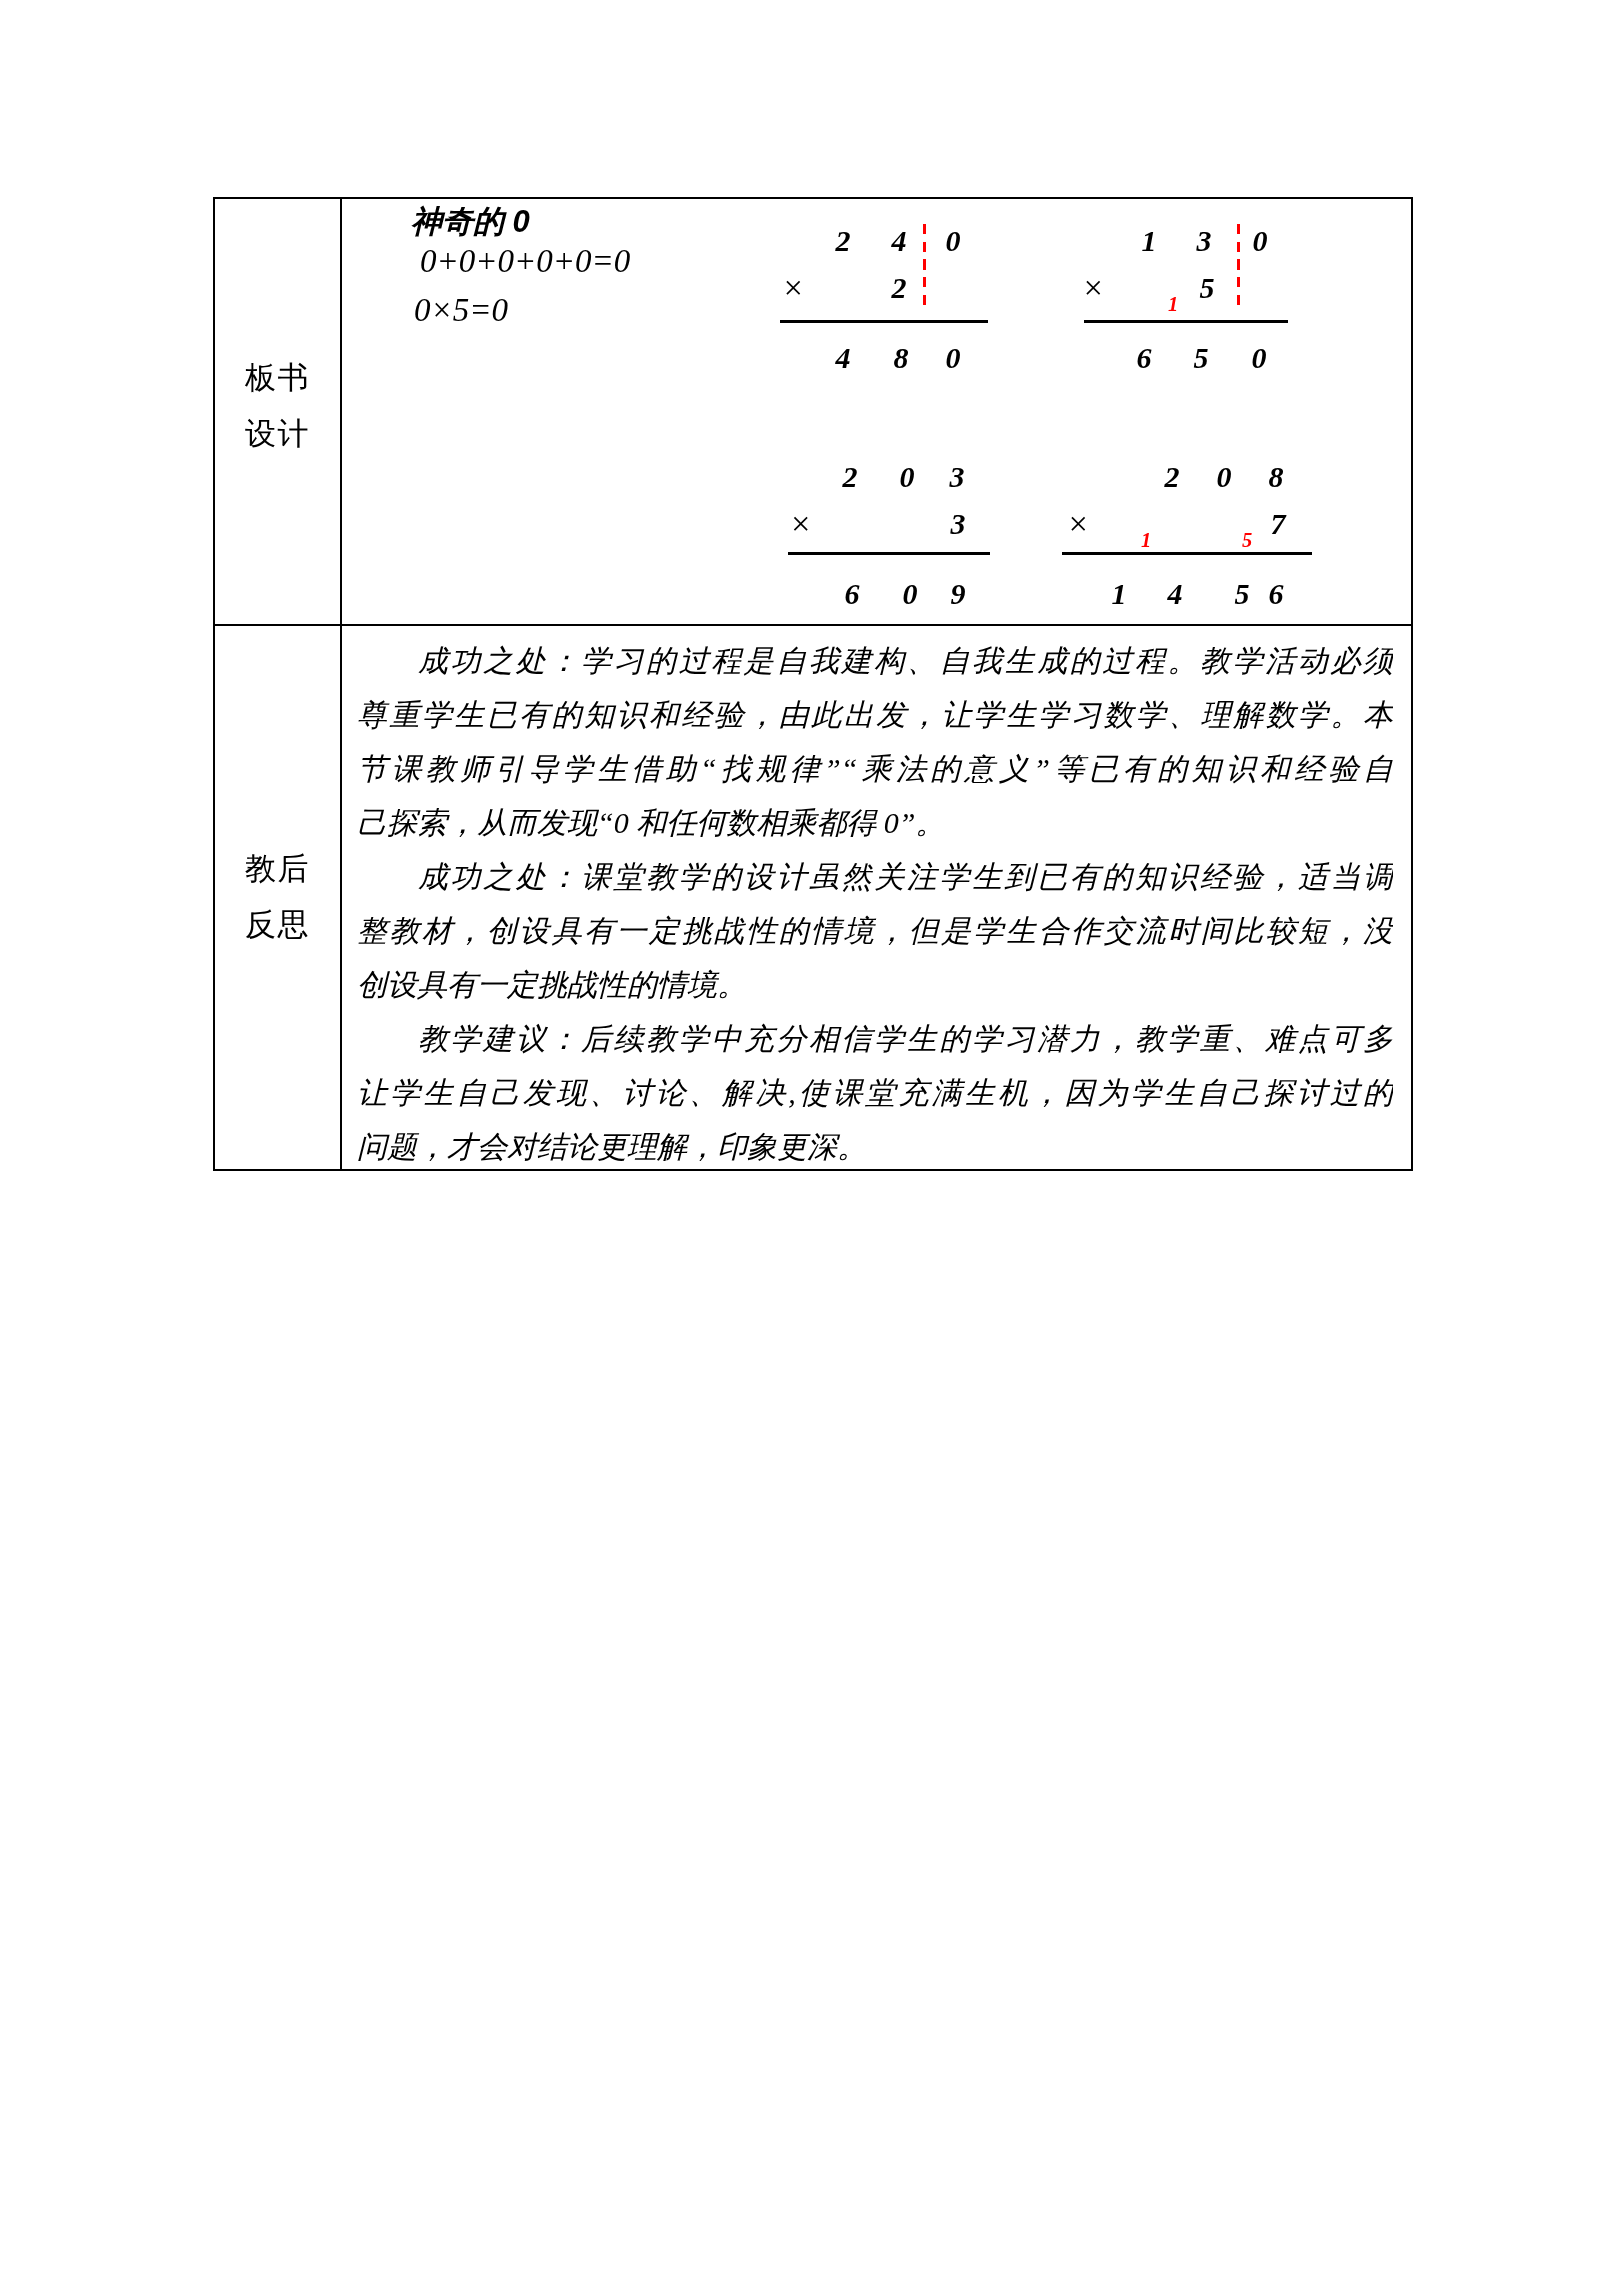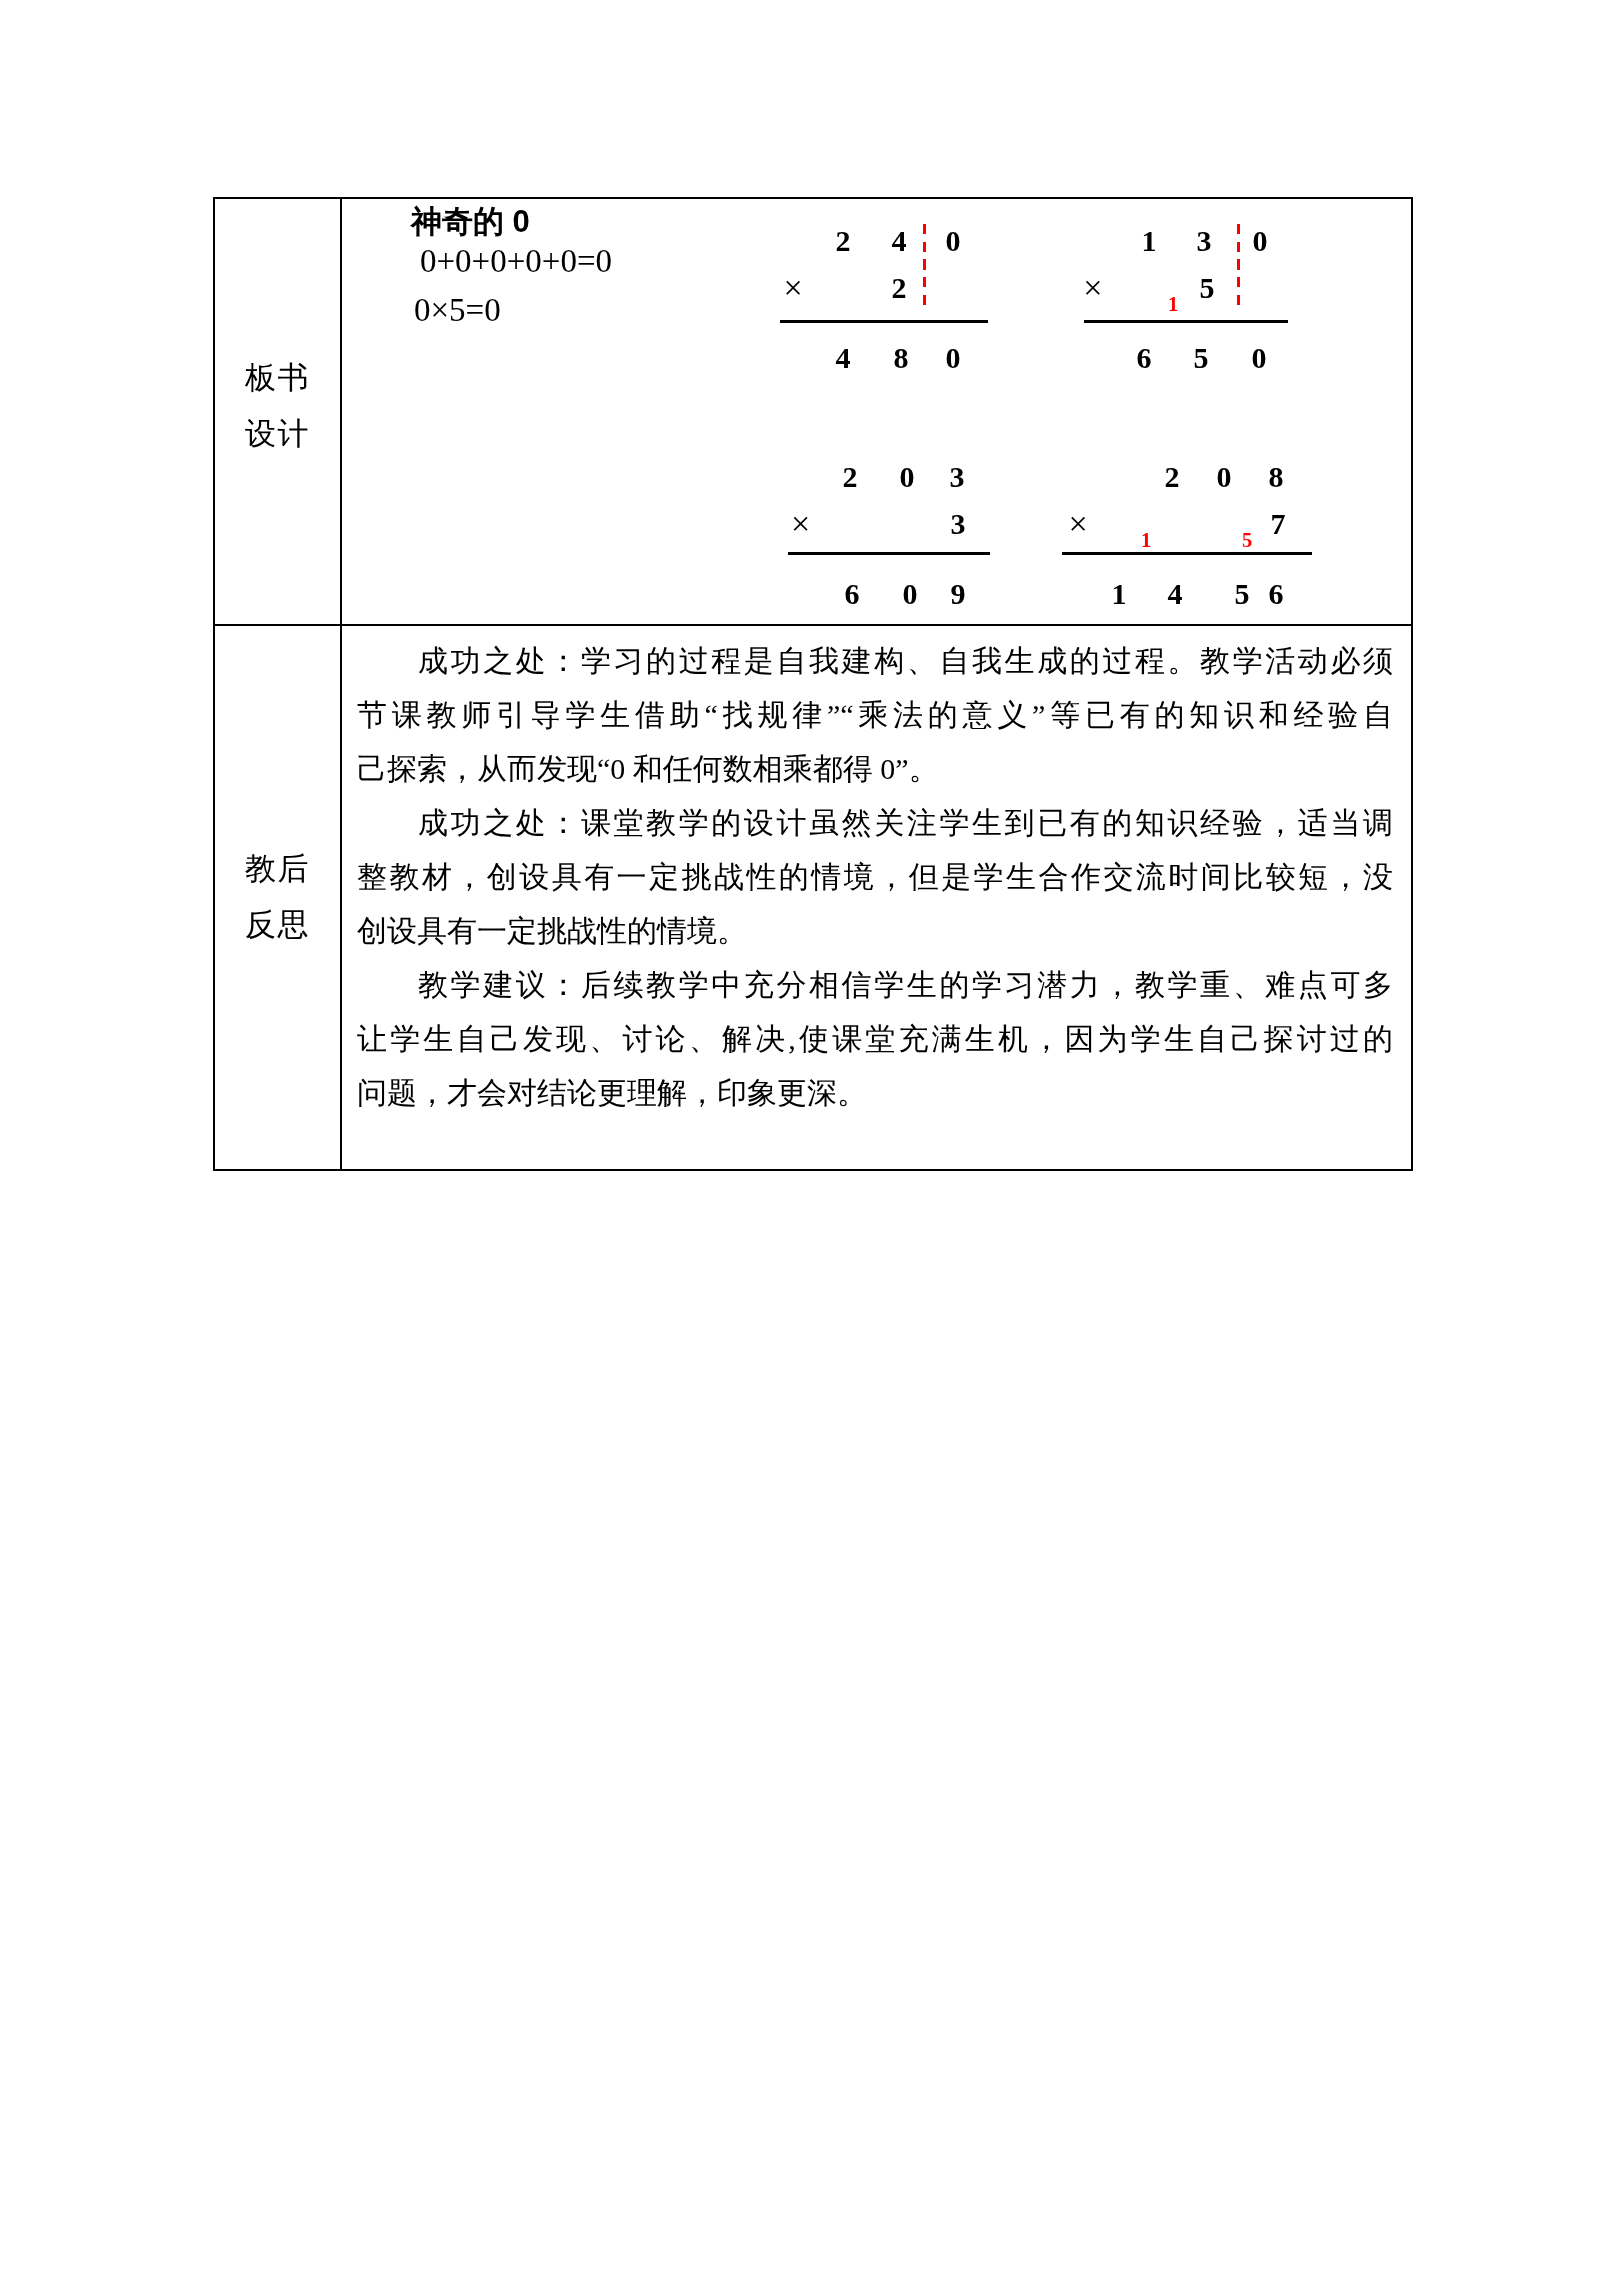--- a/index.html
+++ b/index.html
@@ -21,21 +21,21 @@
   .hline{position:absolute;left:0;top:425px;width:100%;height:2px;background:#000;}
   .label-cell{
     position:absolute;left:0;width:125px;
     display:flex;flex-direction:column;align-items:center;justify-content:center;
     font-family:"Liberation Sans","DejaVu Sans",sans-serif;
     font-size:31px;line-height:56px;letter-spacing:1.4px;
   }
   .label-cell .ln{height:56px;}
   .lc1{top:0;height:414px;text-align:center;}
   .lc2{top:427px;height:541px;}
-  .content{position:absolute;left:127px;width:1068px;}
+  .content{position:absolute;left:127px;width:1068px;font-style:italic;}
   .ct1{top:0;height:425px;}
   .ct2{top:427px;height:541px;}
 
   .board-title{
     position:absolute;left:69px;top:4.8px;
     font-family:"Liberation Sans","DejaVu Sans",sans-serif;
     font-weight:700;font-size:31px;line-height:35px;white-space:nowrap;
   }
   .board-eq{
     position:absolute;font-size:33px;line-height:35px;white-space:nowrap;
@@ -144,20 +144,21 @@
   </div>
 
   <div class="label-cell lc2">
     <div class="ln">教后</div>
     <div class="ln">反思</div>
   </div>
 
   <div class="content ct2">
     <div class="reflect">
       <div class="line fill indent">成功之处：学习的过程是自我建构、自我生成的过程。教学活动必须</div>
+      <div class="line fill">尊重学生已有的知识和经验，由此出发，让学生学习数学、理解数学。本</div>
       <div class="line fill">节课教师引导学生借助“找规律”“乘法的意义”等已有的知识和经验自</div>
       <div class="line">己探索，从而发现“0 和任何数相乘都得 0”。</div>
       <div class="line fill indent">成功之处：课堂教学的设计虽然关注学生到已有的知识经验，适当调</div>
       <div class="line fill">整教材，创设具有一定挑战性的情境，但是学生合作交流时间比较短，没</div>
       <div class="line">创设具有一定挑战性的情境。</div>
       <div class="line fill indent">教学建议：后续教学中充分相信学生的学习潜力，教学重、难点可多</div>
       <div class="line fill">让学生自己发现、讨论、解决,使课堂充满生机，因为学生自己探讨过的</div>
       <div class="line">问题，才会对结论更理解，印象更深。</div>
     </div>
   </div>

